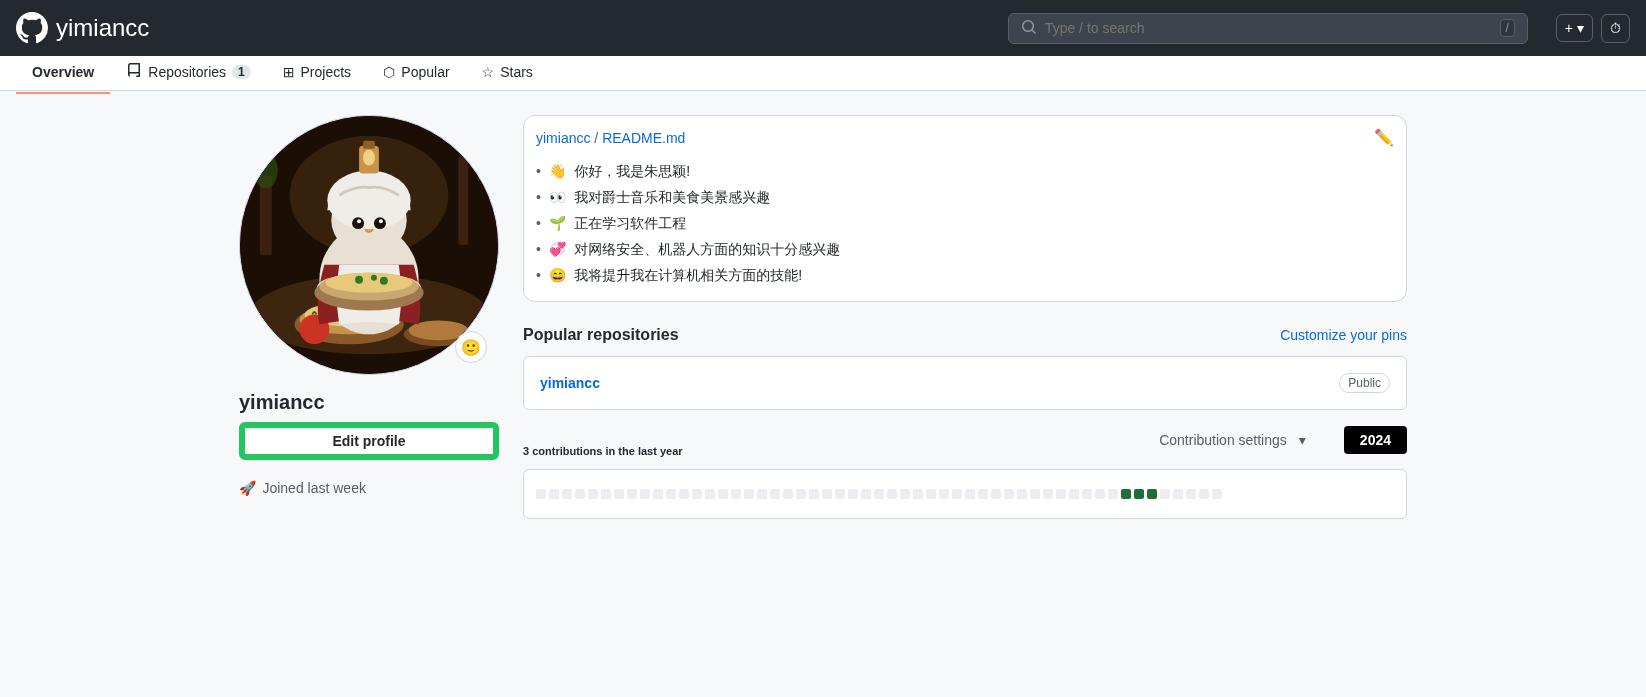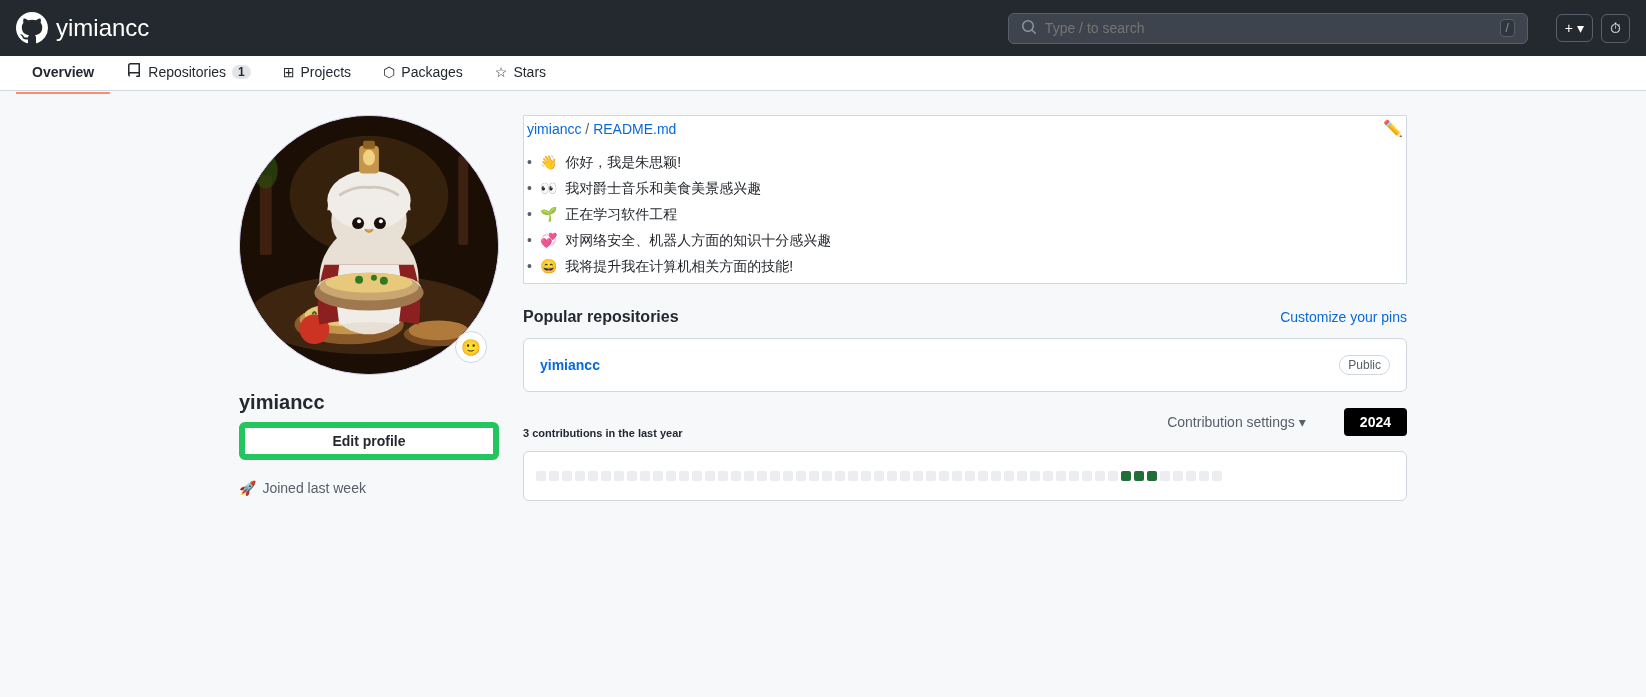--- a/index.html
+++ b/index.html
@@ -182,22 +182,22 @@
     
     .content {
       flex: 1;
       min-width: 0;
     }
 
     
     .readme-card {
       background: white;
       border: 1px solid #d0d7de;
-      border-radius: 1px;
-      padding: 3px;
+      border-radius: 12px;
+      padding: 12px;
       margin-bottom: 24px;
     }
     .readme-header {
       display: flex;
       align-items: center;
       justify-content: space-between;
       margin-bottom: 12px;
     }
     .readme-title {
       font-size: 14px;
@@ -290,21 +290,21 @@
       margin-top: 23px;
     }
     .contribution-settings-btn {
       background: transparent;
       border: none;
       color: #57606a;
       font-size: 14px;
       cursor: pointer;
       display: flex;
       align-items: center;
-      gap: 4px;
+      gap: 12px;
     }
     .year-btn {
       background: #000000;
       color: white;
       border: none;
       border-radius: 4px;
       padding: 6px 16px;
       font-size: 14px;
       font-weight: 600;
       cursor: pointer;
@@ -402,21 +402,21 @@
     </span>
     <span>Repositories</span>
     <span class="nav-badge">1</span>
   </a>
   <a class="nav-item">
     <span>⊞</span>
     <span>Projects</span>
   </a>
   <a class="nav-item">
     <span>⬡</span>
-    <span>Packages</span>
+    <span>Popular</span>
   </a>
   <a class="nav-item">
     <span>☆</span>
     <span>Stars</span>
   </a>
 </nav>
 
 <div class="main">
 
   <aside class="sidebar">

